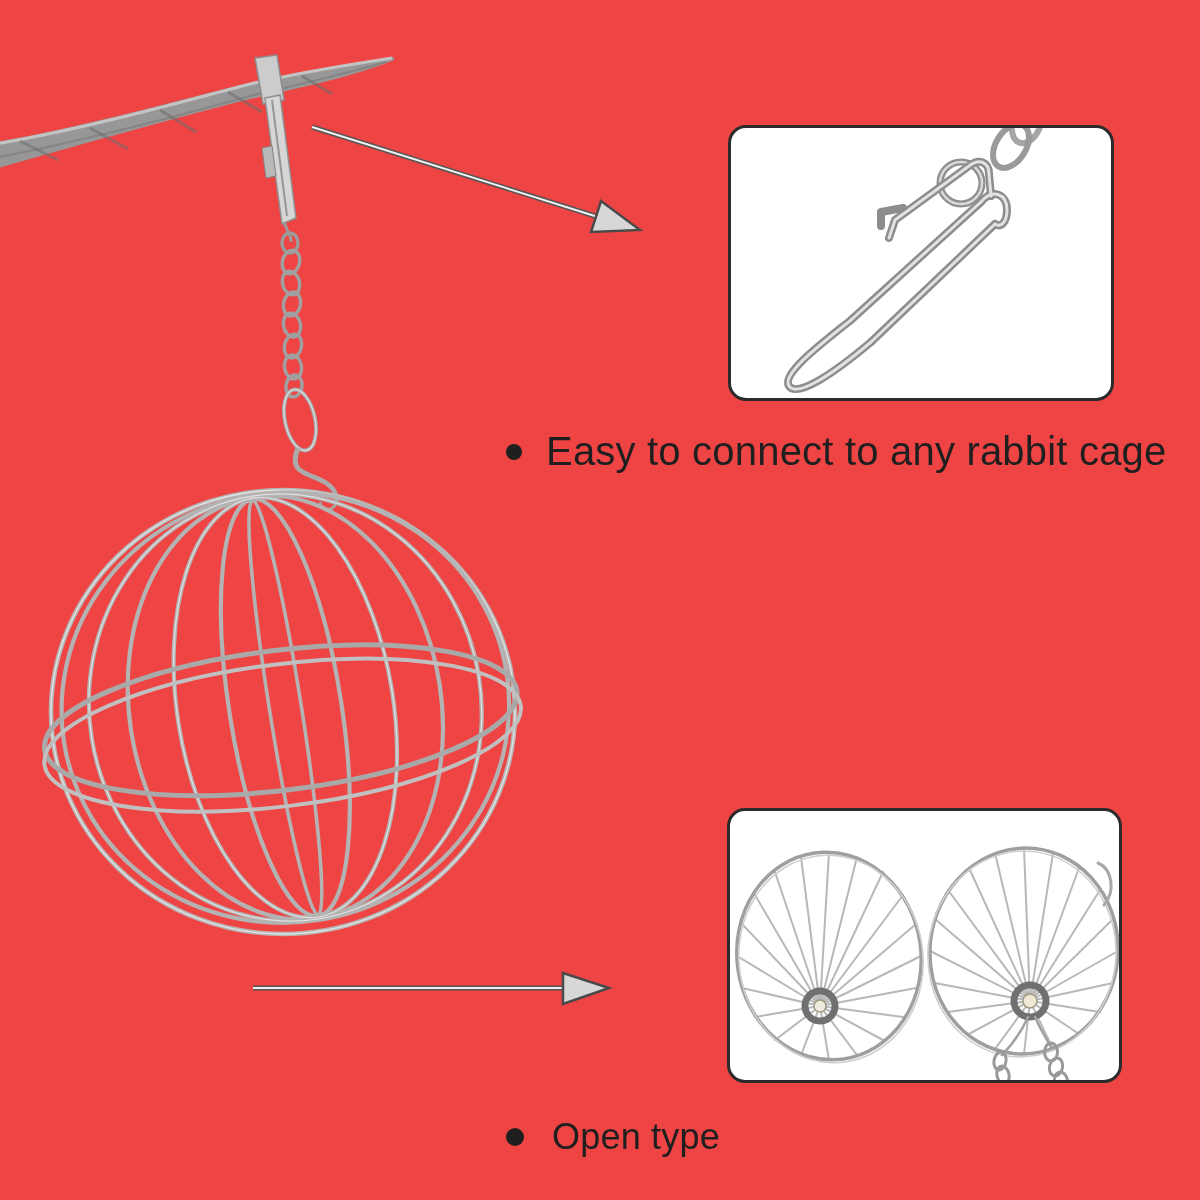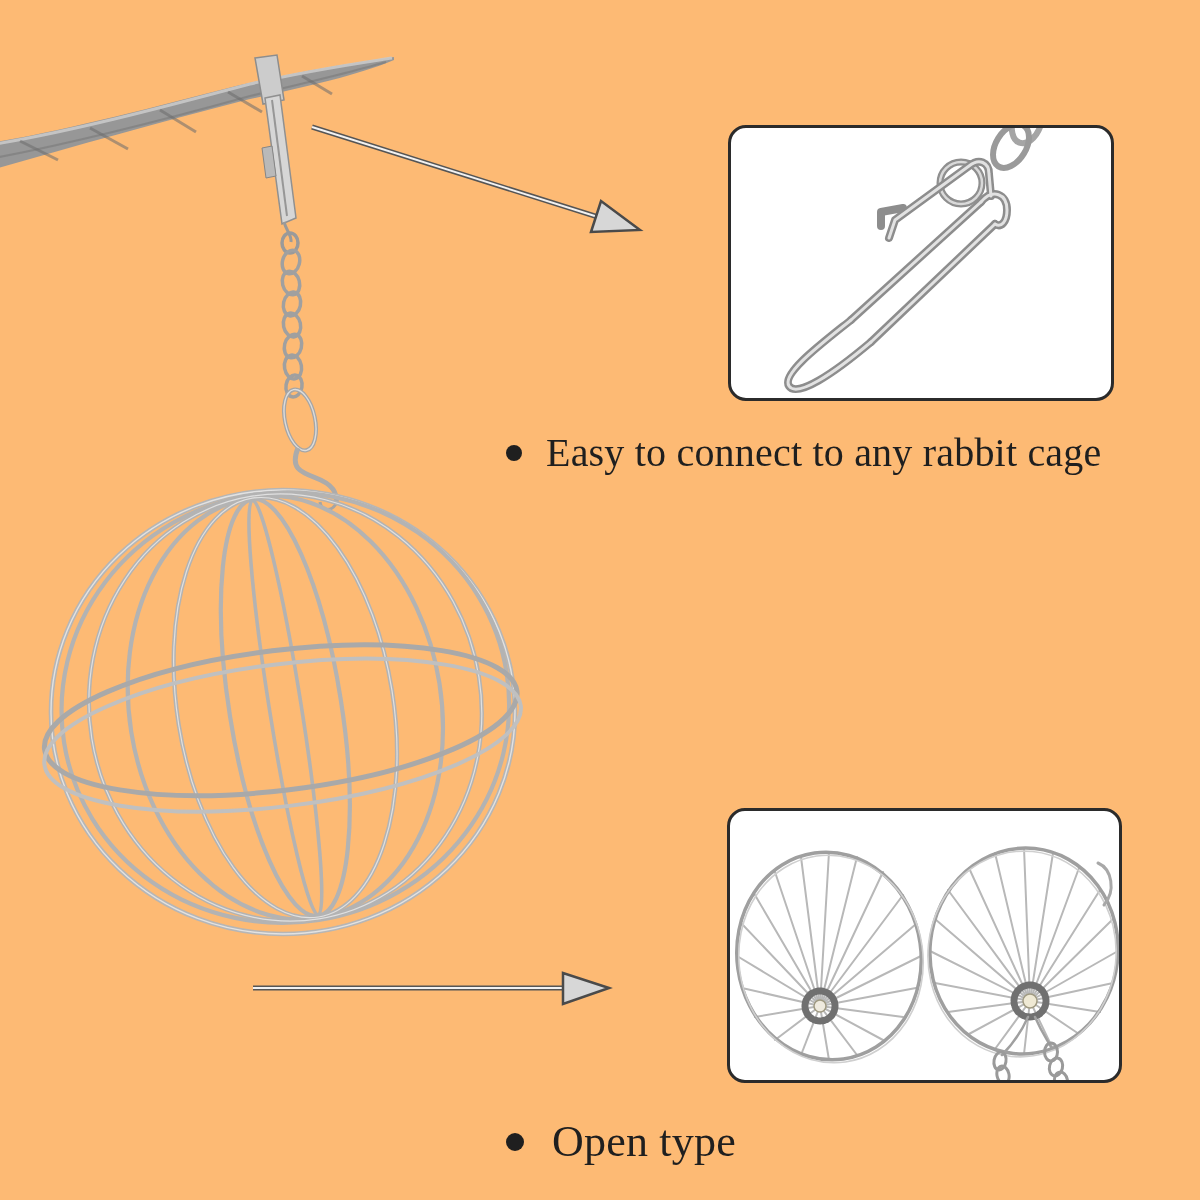--- a/index.html
+++ b/index.html
@@ -1,32 +1,32 @@
 <!DOCTYPE html>
 <html><head>
 <meta charset="utf-8">
 <style>
   html,body{margin:0;padding:0;background:#ffffff;}
   .canvas{
-    position:relative;width:1200px;height:1200px;background:#fdba74;overflow:hidden;
-    font-family:Liberation Serif, serif;
+    position:relative;width:1200px;height:1200px;background:#ef4444;overflow:hidden;
+    font-family:Liberation Sans, sans-serif;
   }
   .art{position:absolute;left:0;top:0;}
   .inset{
     position:absolute;box-sizing:border-box;background:#ffffff;
     border:3px solid #2b2b2b;border-radius:18px;overflow:hidden;
   }
   .inset-top{left:728px;top:125px;width:386px;height:276px;}
   .inset-bottom{left:727px;top:808px;width:395px;height:275px;}
   .feature{
     position:absolute;display:flex;align-items:center;color:#1f1f1f;
     white-space:nowrap;letter-spacing:0.2px;
   }
   .feature-top{left:506px;top:429px;gap:24px;font-size:40px;}
-  .feature-bottom{left:506px;top:1116px;gap:28px;font-size:44px;}
+  .feature-bottom{left:506px;top:1116px;gap:28px;font-size:36px;}
   .dot{width:16px;height:16px;border-radius:50%;background:#1f1f1f;flex:0 0 auto;}
   .feature-bottom .dot{width:18px;height:18px;}
 </style>
 </head>
 <body>
 
 <div class="canvas">
 
   <svg class="art" width="1200" height="1200" viewBox="0 0 1200 1200">
 

